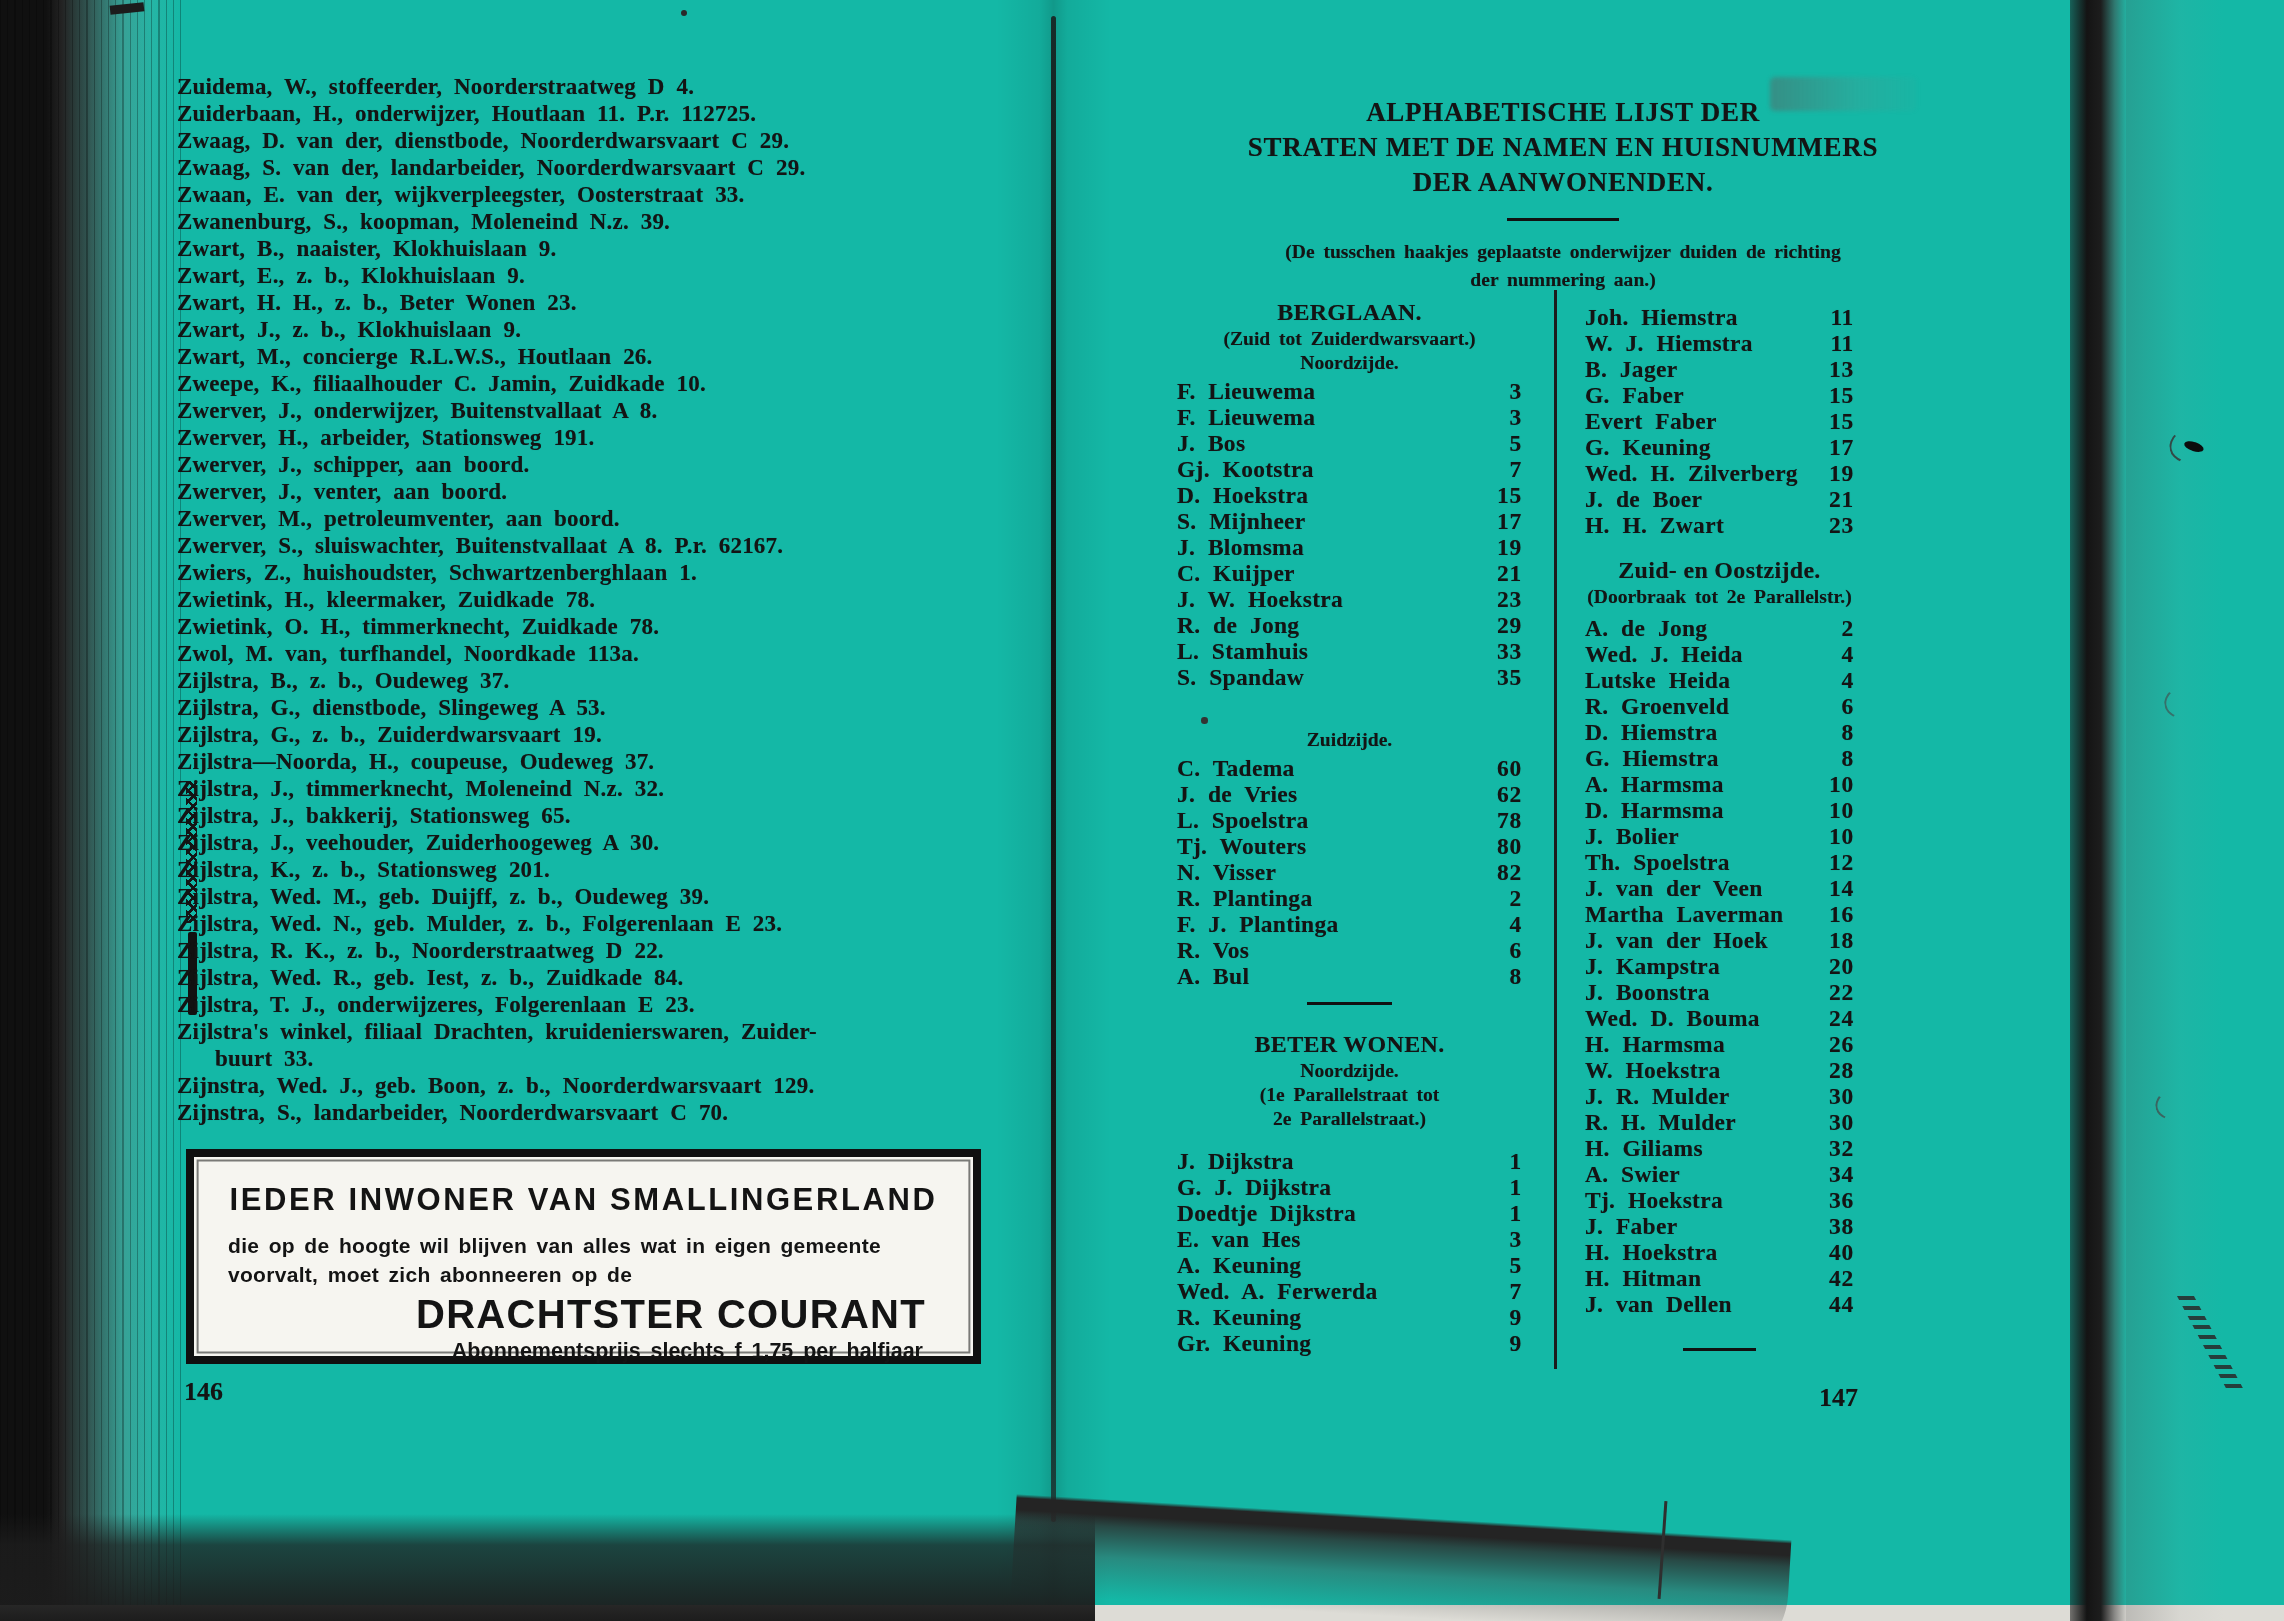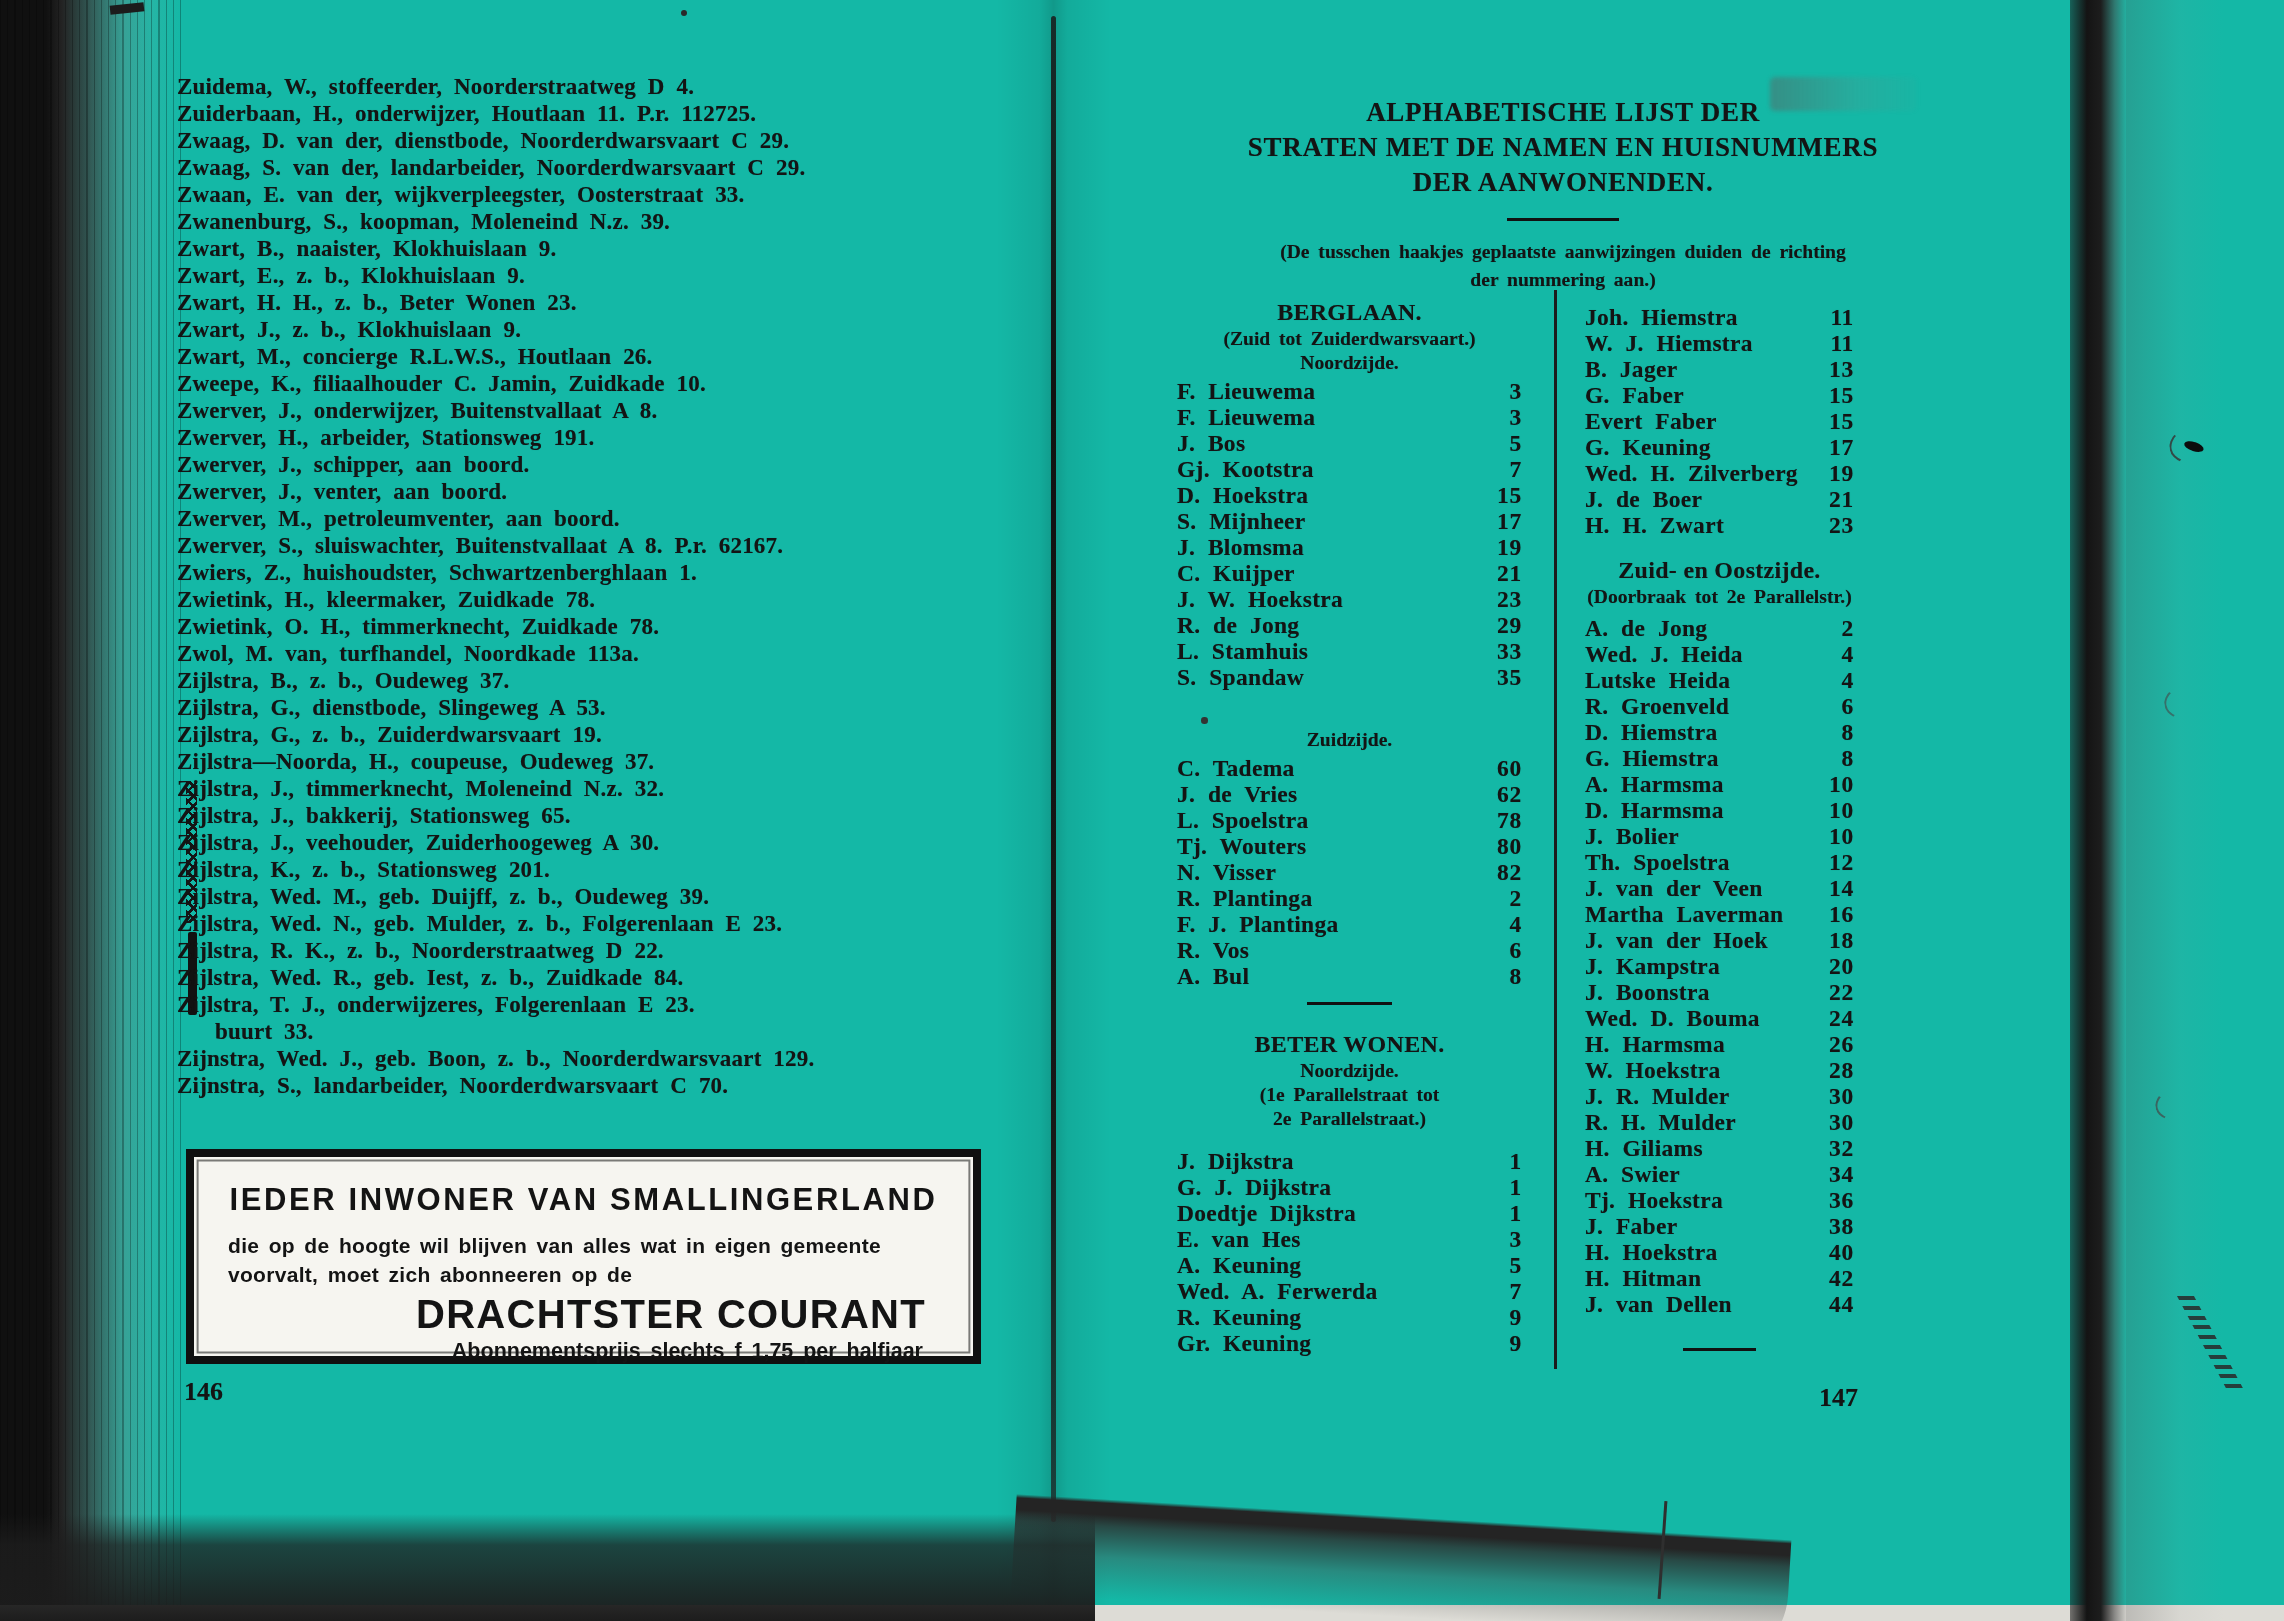--- a/index.html
+++ b/index.html
@@ -138,41 +138,42 @@
       <div class="dl">Zijlstra—Noorda, H., coupeuse, Oudeweg 37.</div>
       <div class="dl">Zijlstra, J., timmerknecht, Moleneind N.z. 32.</div>
       <div class="dl">Zijlstra, J., bakkerij, Stationsweg 65.</div>
       <div class="dl">Zijlstra, J., veehouder, Zuiderhoogeweg A 30.</div>
       <div class="dl">Zijlstra, K., z. b., Stationsweg 201.</div>
       <div class="dl">Zijlstra, Wed. M., geb. Duijff, z. b., Oudeweg 39.</div>
       <div class="dl">Zijlstra, Wed. N., geb. Mulder, z. b., Folgerenlaan E 23.</div>
       <div class="dl">Zijlstra, R. K., z. b., Noorderstraatweg D 22.</div>
       <div class="dl">Zijlstra, Wed. R., geb. Iest, z. b., Zuidkade 84.</div>
       <div class="dl">Zijlstra, T. J., onderwijzeres, Folgerenlaan E 23.</div>
+      <div class="dl">Zijlstra's winkel, filiaal Drachten, kruidenierswaren, Zuider-</div>
       <div class="dl ind">buurt 33.</div>
       <div class="dl">Zijnstra, Wed. J., geb. Boon, z. b., Noorderdwarsvaart 129.</div>
       <div class="dl">Zijnstra, S., landarbeider, Noorderdwarsvaart C 70.</div>
     </div>
 
   <div class="adbox">
     <div class="ad-l1">IEDER INWONER VAN SMALLINGERLAND</div>
     <div class="ad-l2">die op de hoogte wil blijven van alles wat in eigen gemeente</div>
     <div class="ad-l3">voorvalt, moet zich abonneeren op de</div>
     <div class="ad-l4">DRACHTSTER COURANT</div>
     <div class="ad-l5">Abonnementsprijs slechts f 1,75 per halfjaar</div>
   </div>
 
   <div class="pagenum pn-left txtshadow">146</div>
 
   <div class="rp-head txtshadow">
     <div class="rp-title">ALPHABETISCHE LIJST DER</div>
     <div class="rp-title">STRATEN MET DE NAMEN EN HUISNUMMERS</div>
     <div class="rp-title">DER AANWONENDEN.</div>
     <div class="head-rule"></div>
-    <div class="rp-note">(De tusschen haakjes geplaatste aanwijzingen duiden de richting</div>
+    <div class="rp-note">(De tusschen haakjes geplaatste onderwijzer duiden de richting</div>
     <div class="rp-note">der nummering aan.)</div>
   </div>
 
   <div class="coldivider"></div>
   <div class="col txtshadow" id="col1">
       <div class="sec sec1">
         <div class="colh1">BERGLAAN.</div>
         <div class="colh2">(Zuid tot Zuiderdwarsvaart.)</div>
         <div class="colh2">Noordzijde.</div>
         <div class="rows">

